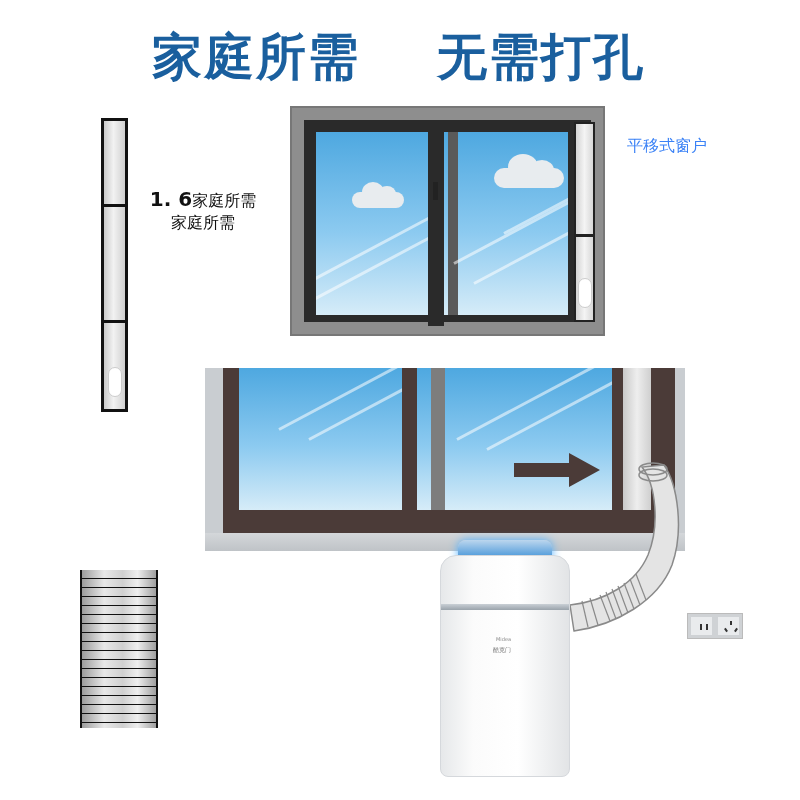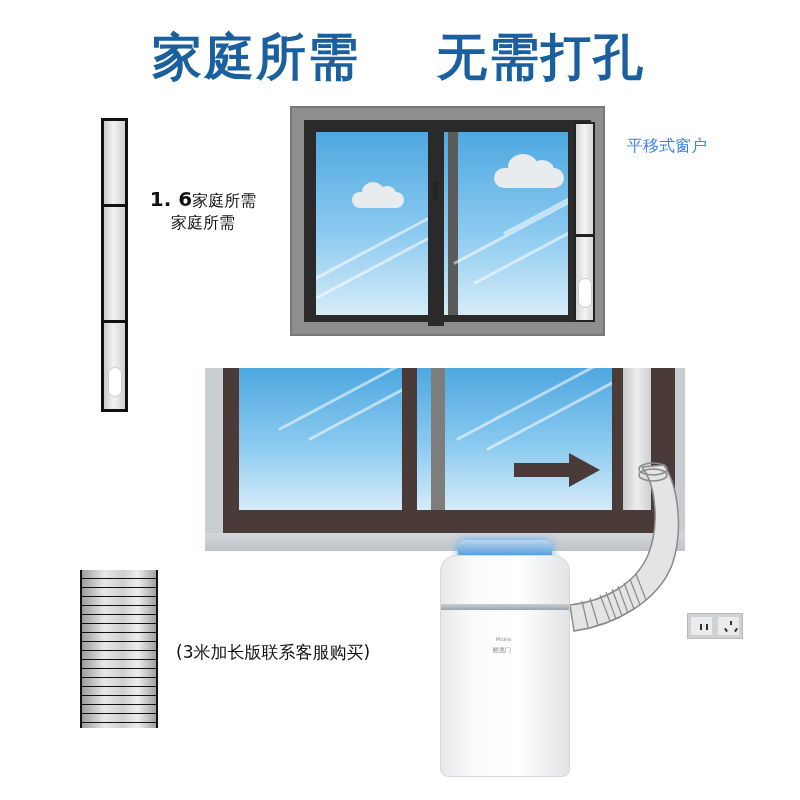--- a/index.html
+++ b/index.html
@@ -178,14 +178,13 @@
   <div class="rib" style="top:98px;"></div>
     <div class="rib" style="top:107px;"></div>
   <div class="rib" style="top:116px;"></div>
     <div class="rib" style="top:125px;"></div>
   <div class="rib" style="top:134px;"></div>
     <div class="rib" style="top:143px;"></div>
   <div class="rib" style="top:152px;"></div>
 </div>
 
 <div class="hose-caption">
-  <div>(3米加长版联系客服购买)</div>
 </div>
 
 </body></html>

